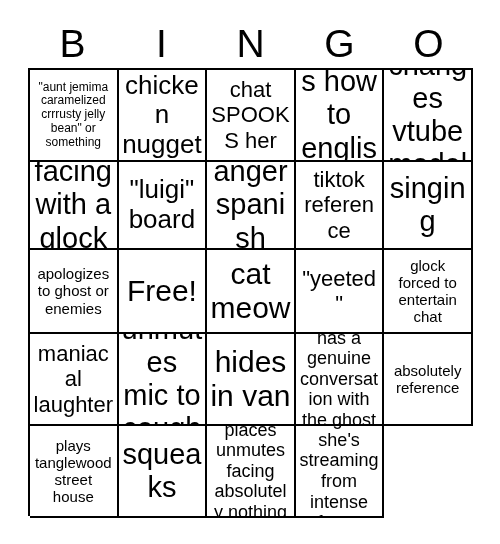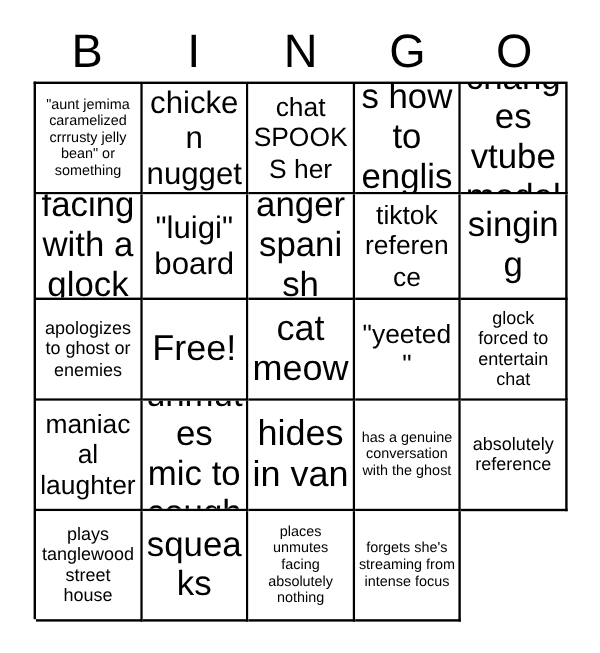--- a/index.html
+++ b/index.html
@@ -77,21 +77,21 @@
     word-wrap: break-word;
     hyphens: none;
   }
 
   
   .fs-xxl span { font-size: 30px; }
   .fs-xl  span { font-size: 26px; }
   .fs-l   span { font-size: 29px; }
   .fs-m   span { font-size: 22px; }
   .fs-s   span { font-size: 15px; }
-  .fs-xs  span { font-size: 12px; }
+  .fs-xs  span { font-size: 18px; }
   .fs-xxs span { font-size: 12px; }
 </style>
 </head>
 <body>
 
 <div class="card">
 
   <div class="header">
       <div class="header-letter">B</div>
       <div class="header-letter">I</div>

